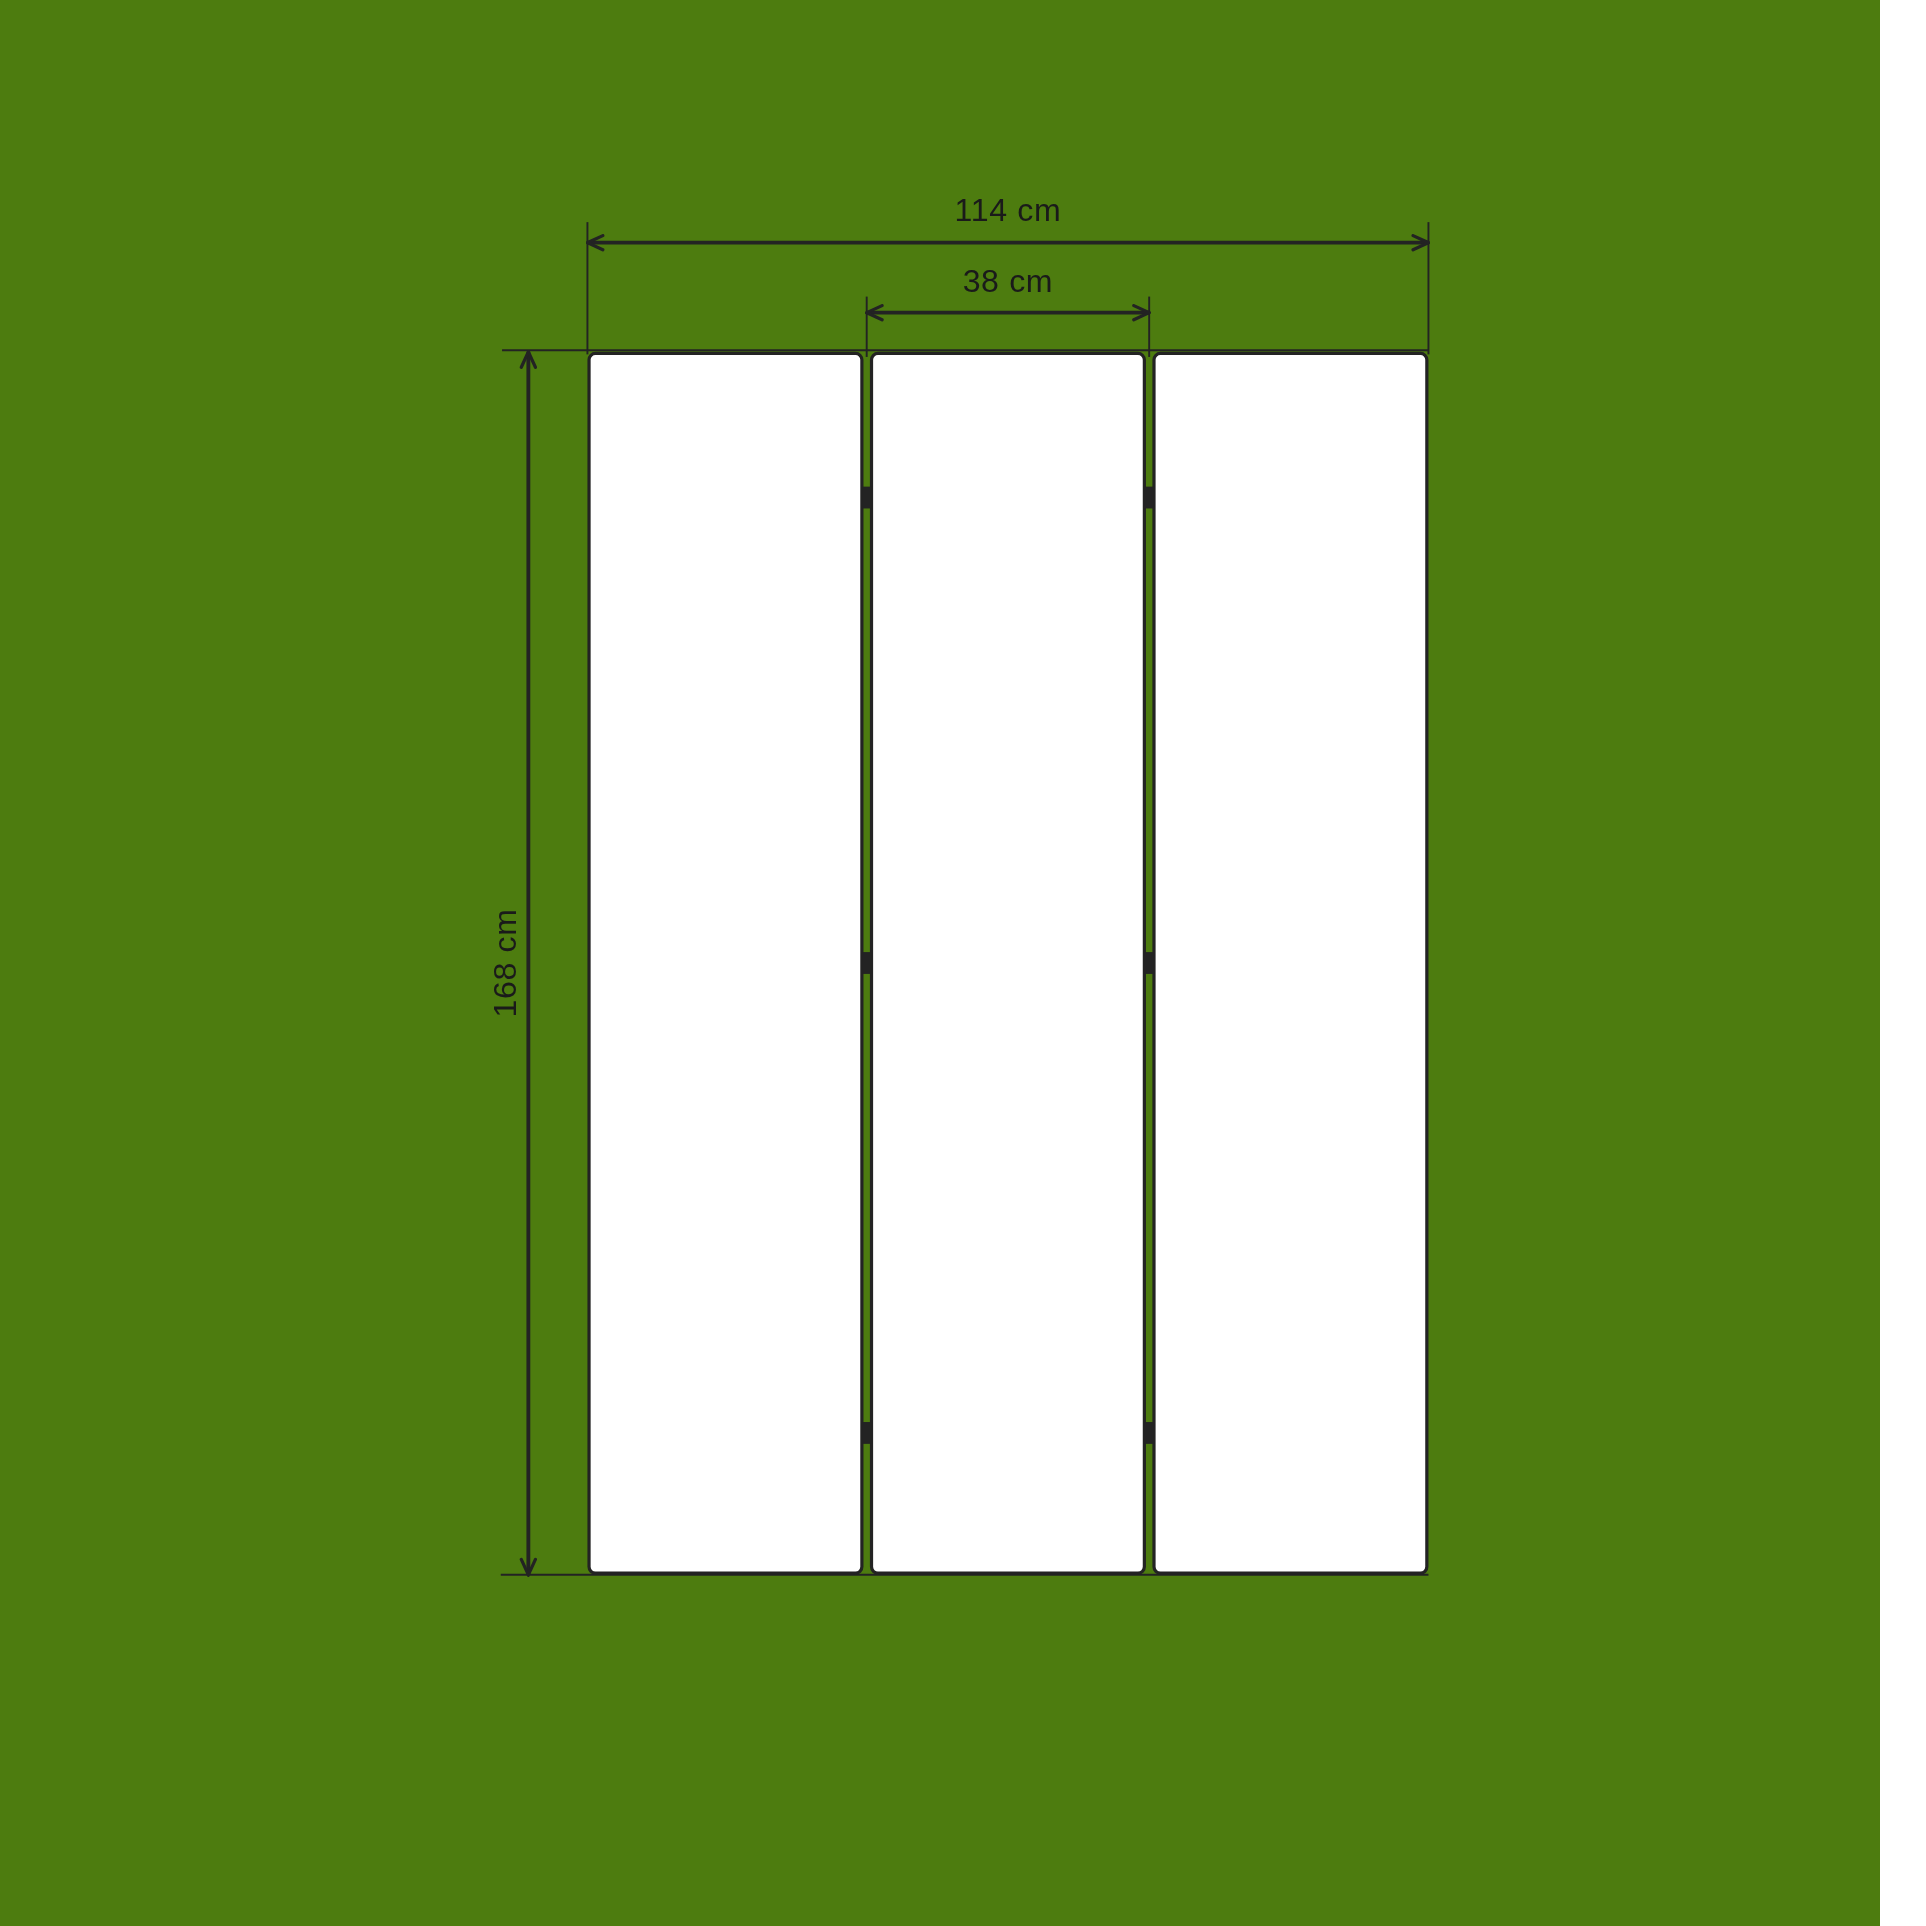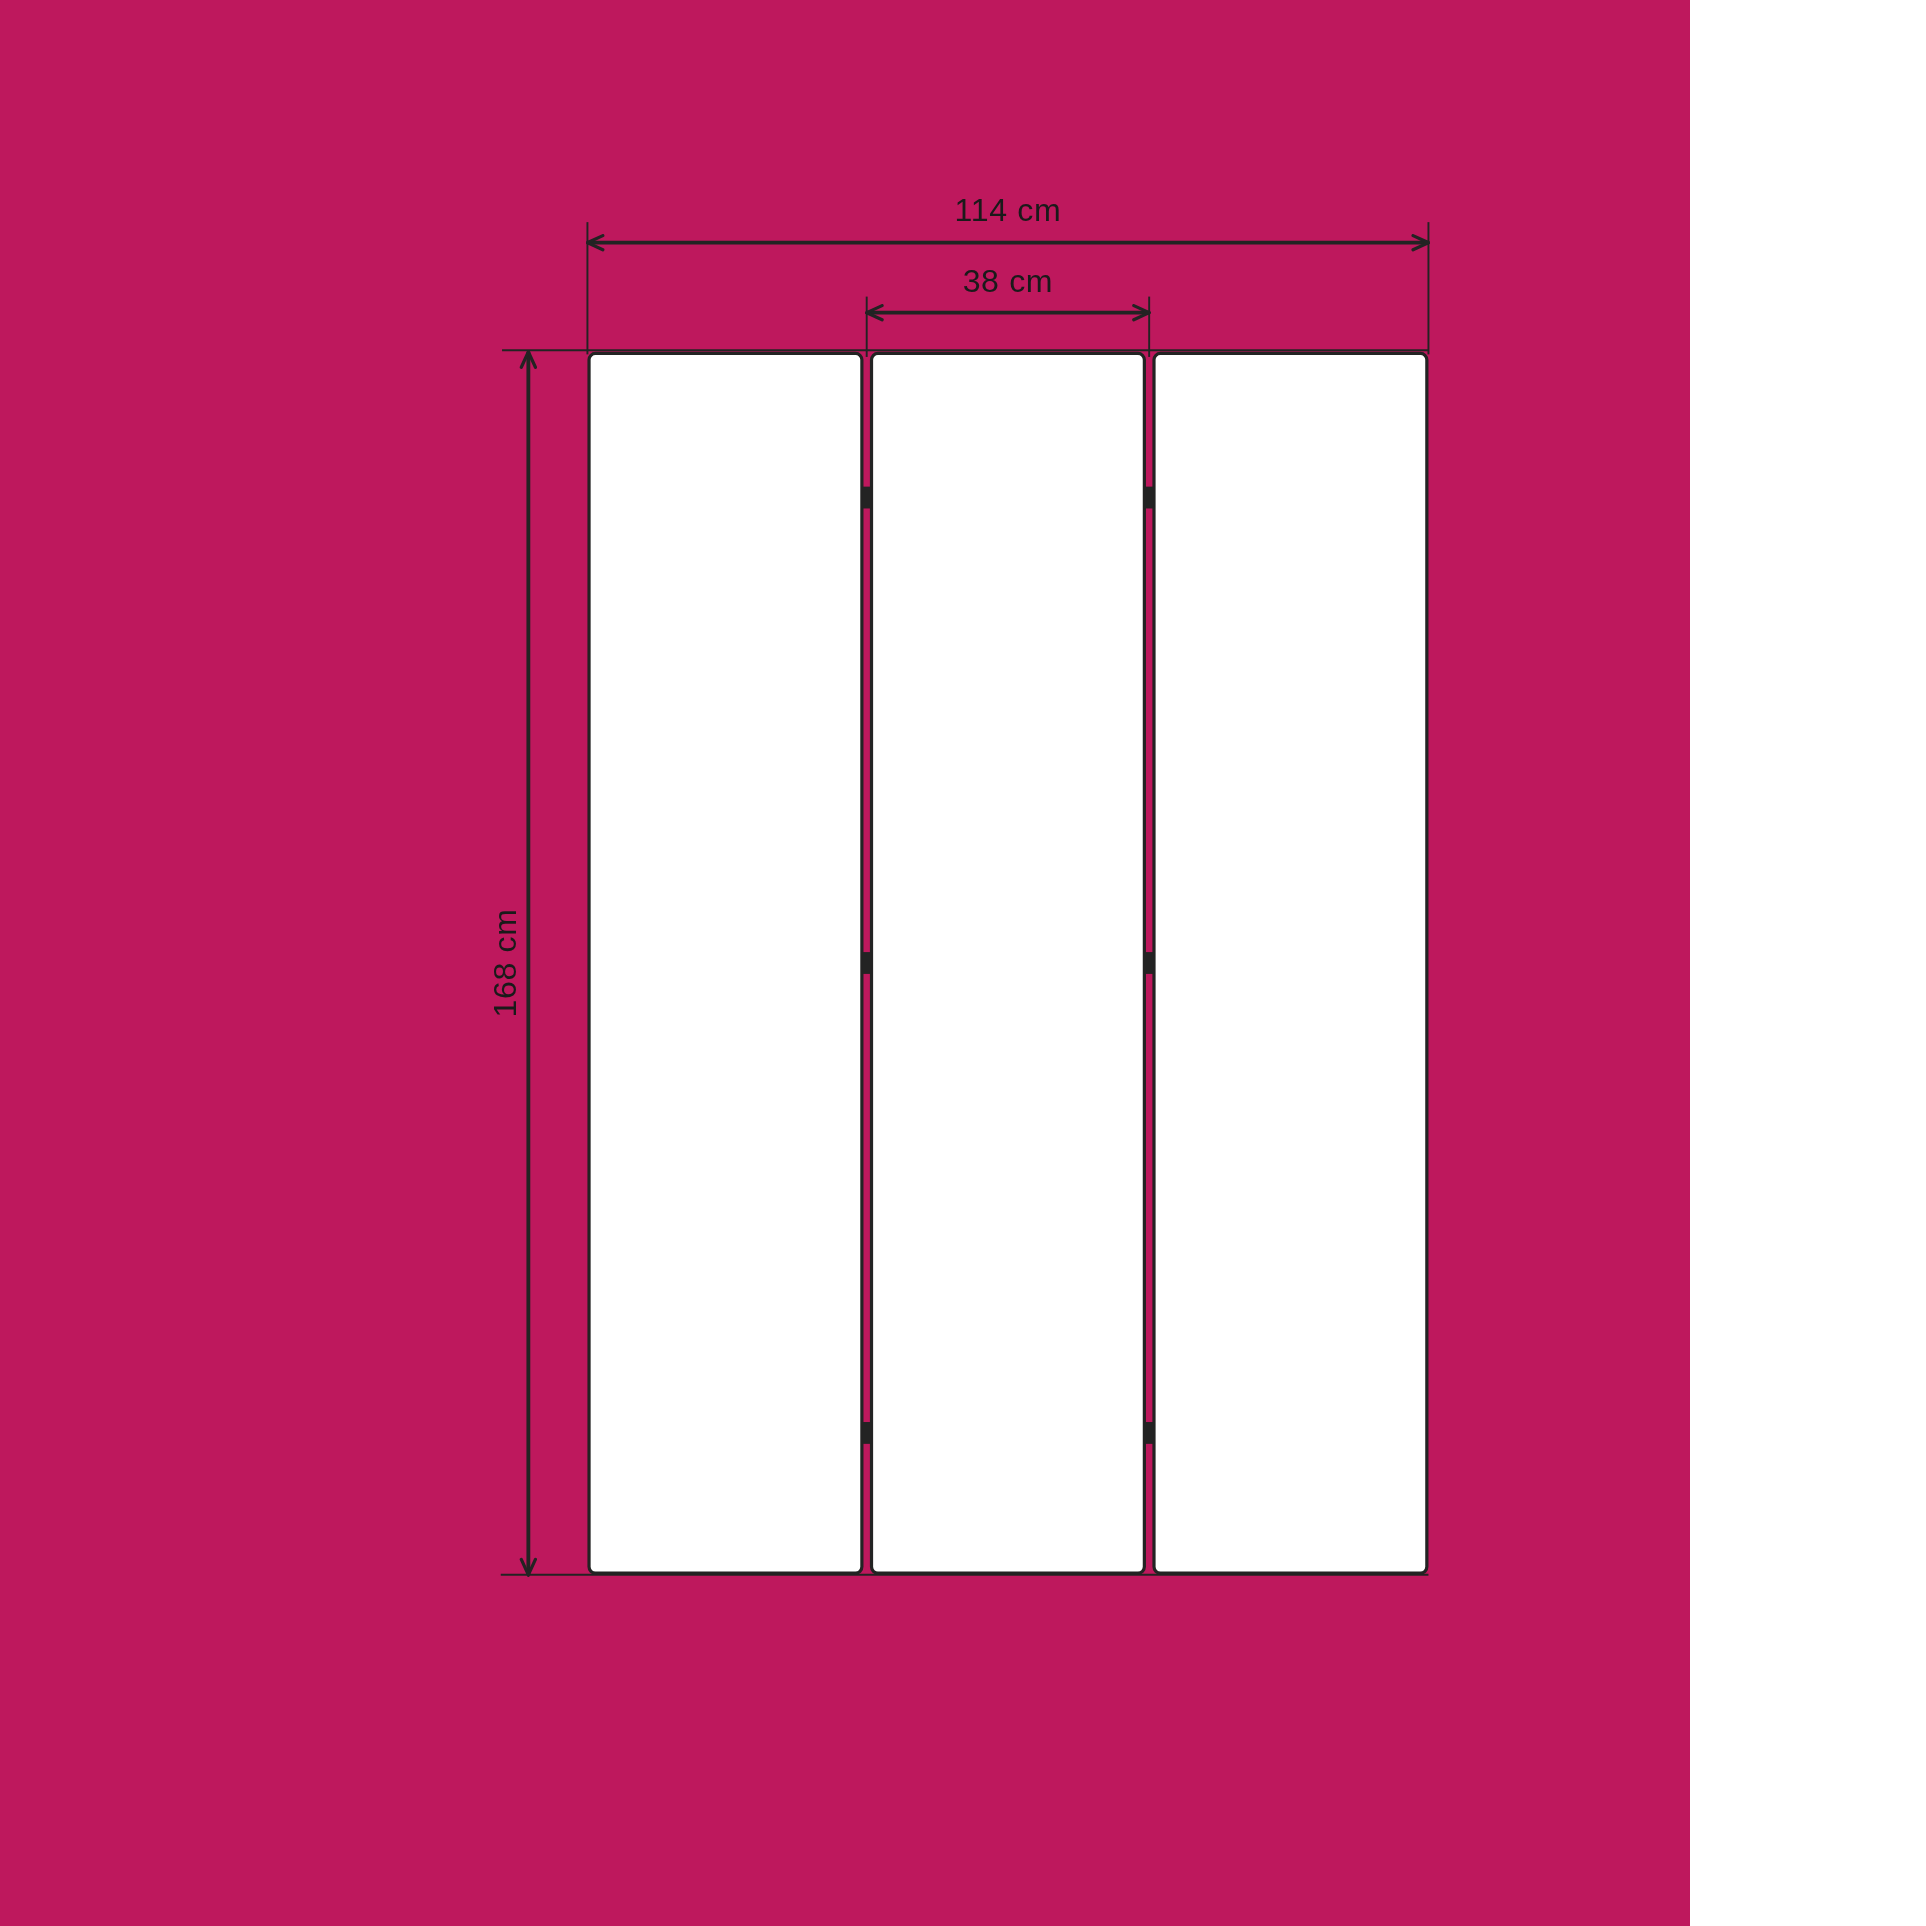--- a/index.html
+++ b/index.html
@@ -4,23 +4,23 @@
 <style>
   html, body {
     margin: 0;
     padding: 0;
     background: #ffffff;
     width: 1926px;
     height: 1926px;
   }
   .stage {
     position: relative;
-    width: 1690px;
+    width: 1880px;
     height: 1926px;
-    background: #be185d;
+    background: #4d7c0f;
   }
   svg { display: block; width: 1926px; height: 1926px; }
 
   .ext-line {
     stroke: #232323;
     stroke-width: 3;
     fill: none;
   }
   .dim-line {
     stroke: #232323;

